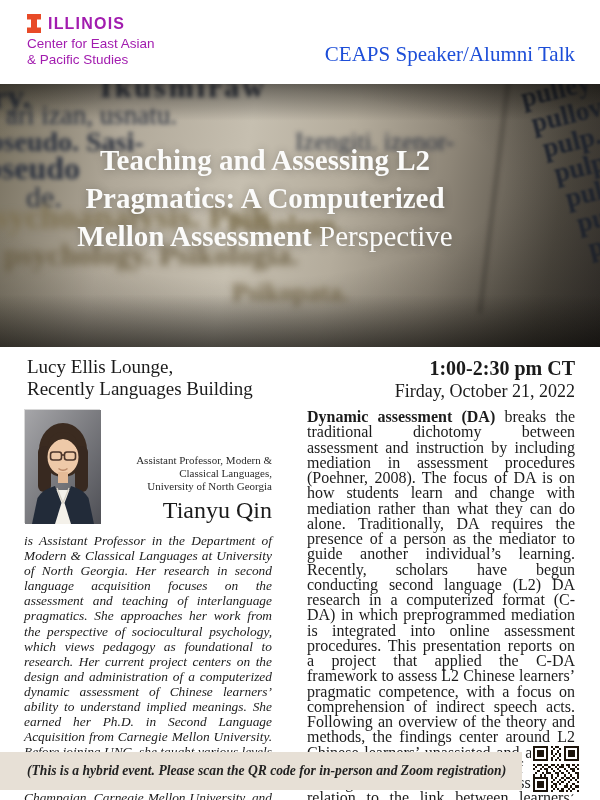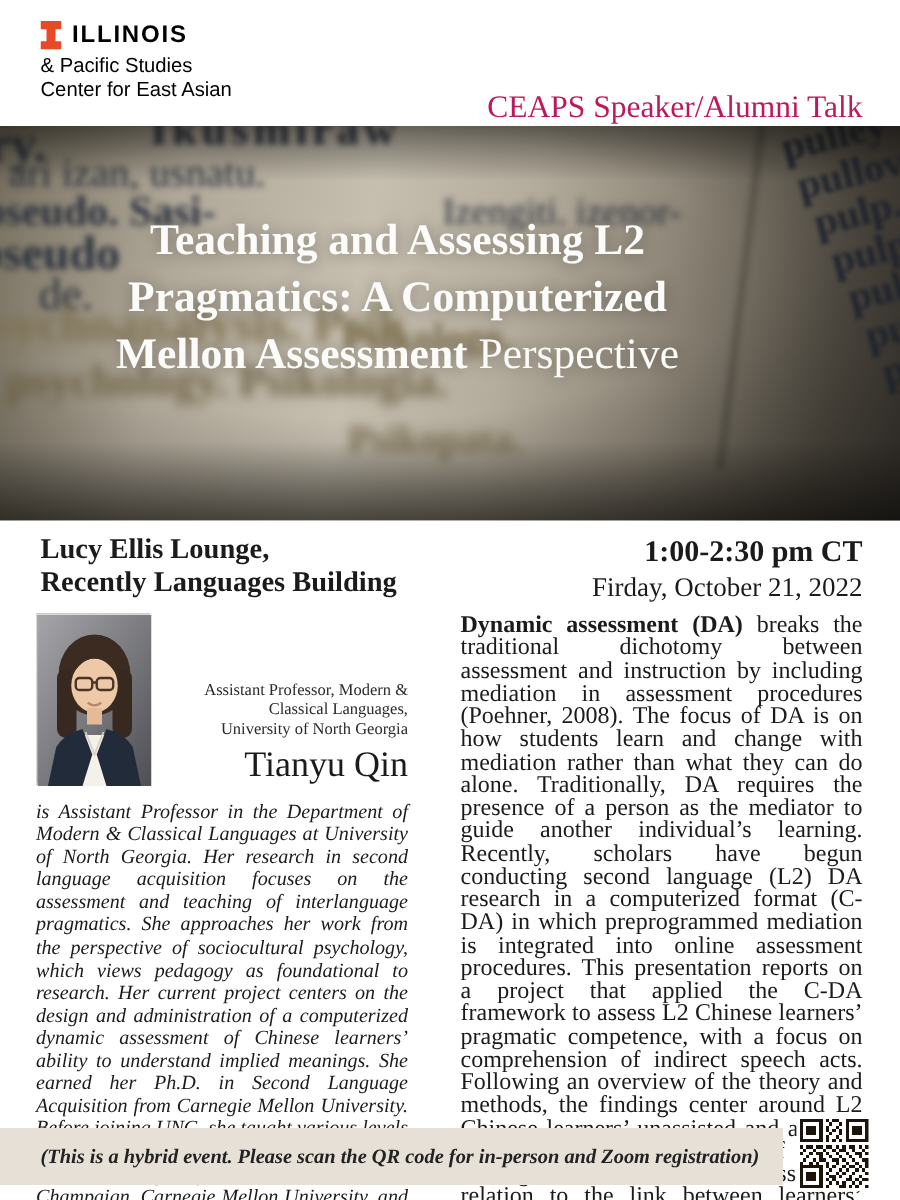--- a/index.html
+++ b/index.html
@@ -3,26 +3,26 @@
 <meta charset="utf-8">
 <style>
   * { margin:0; padding:0; box-sizing:border-box; }
   html,body { background:#888; }
   .page { width:600px; height:800px; position:relative; background:#fff;
           font-family:"Liberation Serif", serif; color:#1b1b1b; margin:0 auto; overflow:hidden; }
 
   
   .header { height:84px; display:flex; justify-content:space-between; align-items:flex-end;
             padding:0 25px 0 27px; background:#fff; }
-  .logo-block { padding-bottom:16px; font-family:"Liberation Sans", sans-serif; color:#000000; }
+  .logo-block { padding-bottom:16px; font-family:"Liberation Sans", sans-serif; color:#a21caf; }
   .logo-row { display:flex; align-items:center; gap:7px; }
   .block-i svg { display:block; }
   .wordmark { font-size:16px; font-weight:700; letter-spacing:1.2px; }
   .org { font-size:13.5px; line-height:16px; margin-top:3px; }
-  .event-type { font-size:21px; color:#be185d; }
+  .event-type { font-size:21px; color:#1d4ed8; padding-bottom:17px; }
 
   
   .hero { position:relative; height:263px; overflow:hidden;
           background: linear-gradient(100deg,#77705f 0%,#b0a899 20%,#c6bfb0 40%,#b4ac9c 56%,#8d8577 72%,#4f4a41 90%,#383430 100%); }
   .hero::before { content:""; position:absolute; inset:0;
           background:
             linear-gradient(to bottom, rgba(10,9,7,.5) 0%, rgba(10,9,7,0) 14%, rgba(10,9,7,0) 80%, rgba(10,9,7,.55) 100%),
             radial-gradient(115% 95% at 40% 38%, rgba(20,18,14,0) 38%, rgba(20,18,14,.38) 76%, rgba(12,11,9,.72) 100%); z-index:2; }
   .bw { position:absolute; font-weight:700; color:#272e3d; filter:blur(2px); white-space:nowrap; z-index:1; }
   .bw1 { left:-8px; top:-6px; font-size:34px; }
@@ -44,21 +44,21 @@
   .pull-col div:nth-child(6){ margin-left:24px; } .pull-col div:nth-child(7){ margin-left:29px; }
   .gutter { position:absolute; right:104px; top:-10px; width:3px; height:240px;
             background:#2c2a24; filter:blur(2.5px); transform:rotate(7deg); opacity:.55; z-index:1; }
   .hero-title { position:absolute; top:57px; left:0; width:530px; text-align:center; z-index:3;
                 color:#fbfbfa; font-size:29px; font-weight:700; line-height:38px;
                 text-shadow:0 1px 10px rgba(0,0,0,.3); }
   .hero-title .light { font-weight:400; }
 
   
   .info-row { display:flex; justify-content:space-between; padding:9px 25px 0 27px; }
-  .venue-line { font-size:19px; font-weight:700; line-height:21.5px; }
+  .venue-line { font-size:19px; font-weight:400; line-height:21.5px; }
   .address { font-size:13.5px; margin-top:5px; }
   .when { text-align:right;margin-left:35px; }
   .time { font-size:20px; font-weight:700; line-height:24px; }
   .date { font-size:18px; line-height:22px; }
 
   
   .main { display:flex; padding:7px 25px 0 24px; }
   .left-col { width:248px; margin-right:35px; flex:none; }
   .photo-row { display:flex; align-items:flex-end;gap:33px; }
   .photo { width:76px; height:114px; flex:none; border:1px solid #d8d8d8; background:#86878b; }
@@ -87,22 +87,22 @@
     <div class="logo-block">
       <div class="logo-row">
         <span class="block-i">
           <svg width="14" height="19" viewBox="0 0 14 19">
               <path d="M0 0h14v5.5H10v8h4V19H0v-5.5h4v-8H0z" fill="#E84A27"></path>
             </svg>
         </span>
         <span class="wordmark">ILLINOIS</span>
       </div>
       <div class="org">
+        <div>Center for East Asian</div>
         <div>&amp; Pacific Studies</div>
-        <div>Center for East Asian</div>
       </div>
     </div>
     <div class="event-type">CEAPS Speaker/Alumni Talk</div>
   </div>
 
   <div class="hero">
     <span class="bw bw1">ry.</span>
     <span class="bw bw2">Ikusmiraw</span>
     <span class="bw bw3">ari izan, usnatu.</span>
     <span class="bw bw4">pseudo. Sasi-</span>

